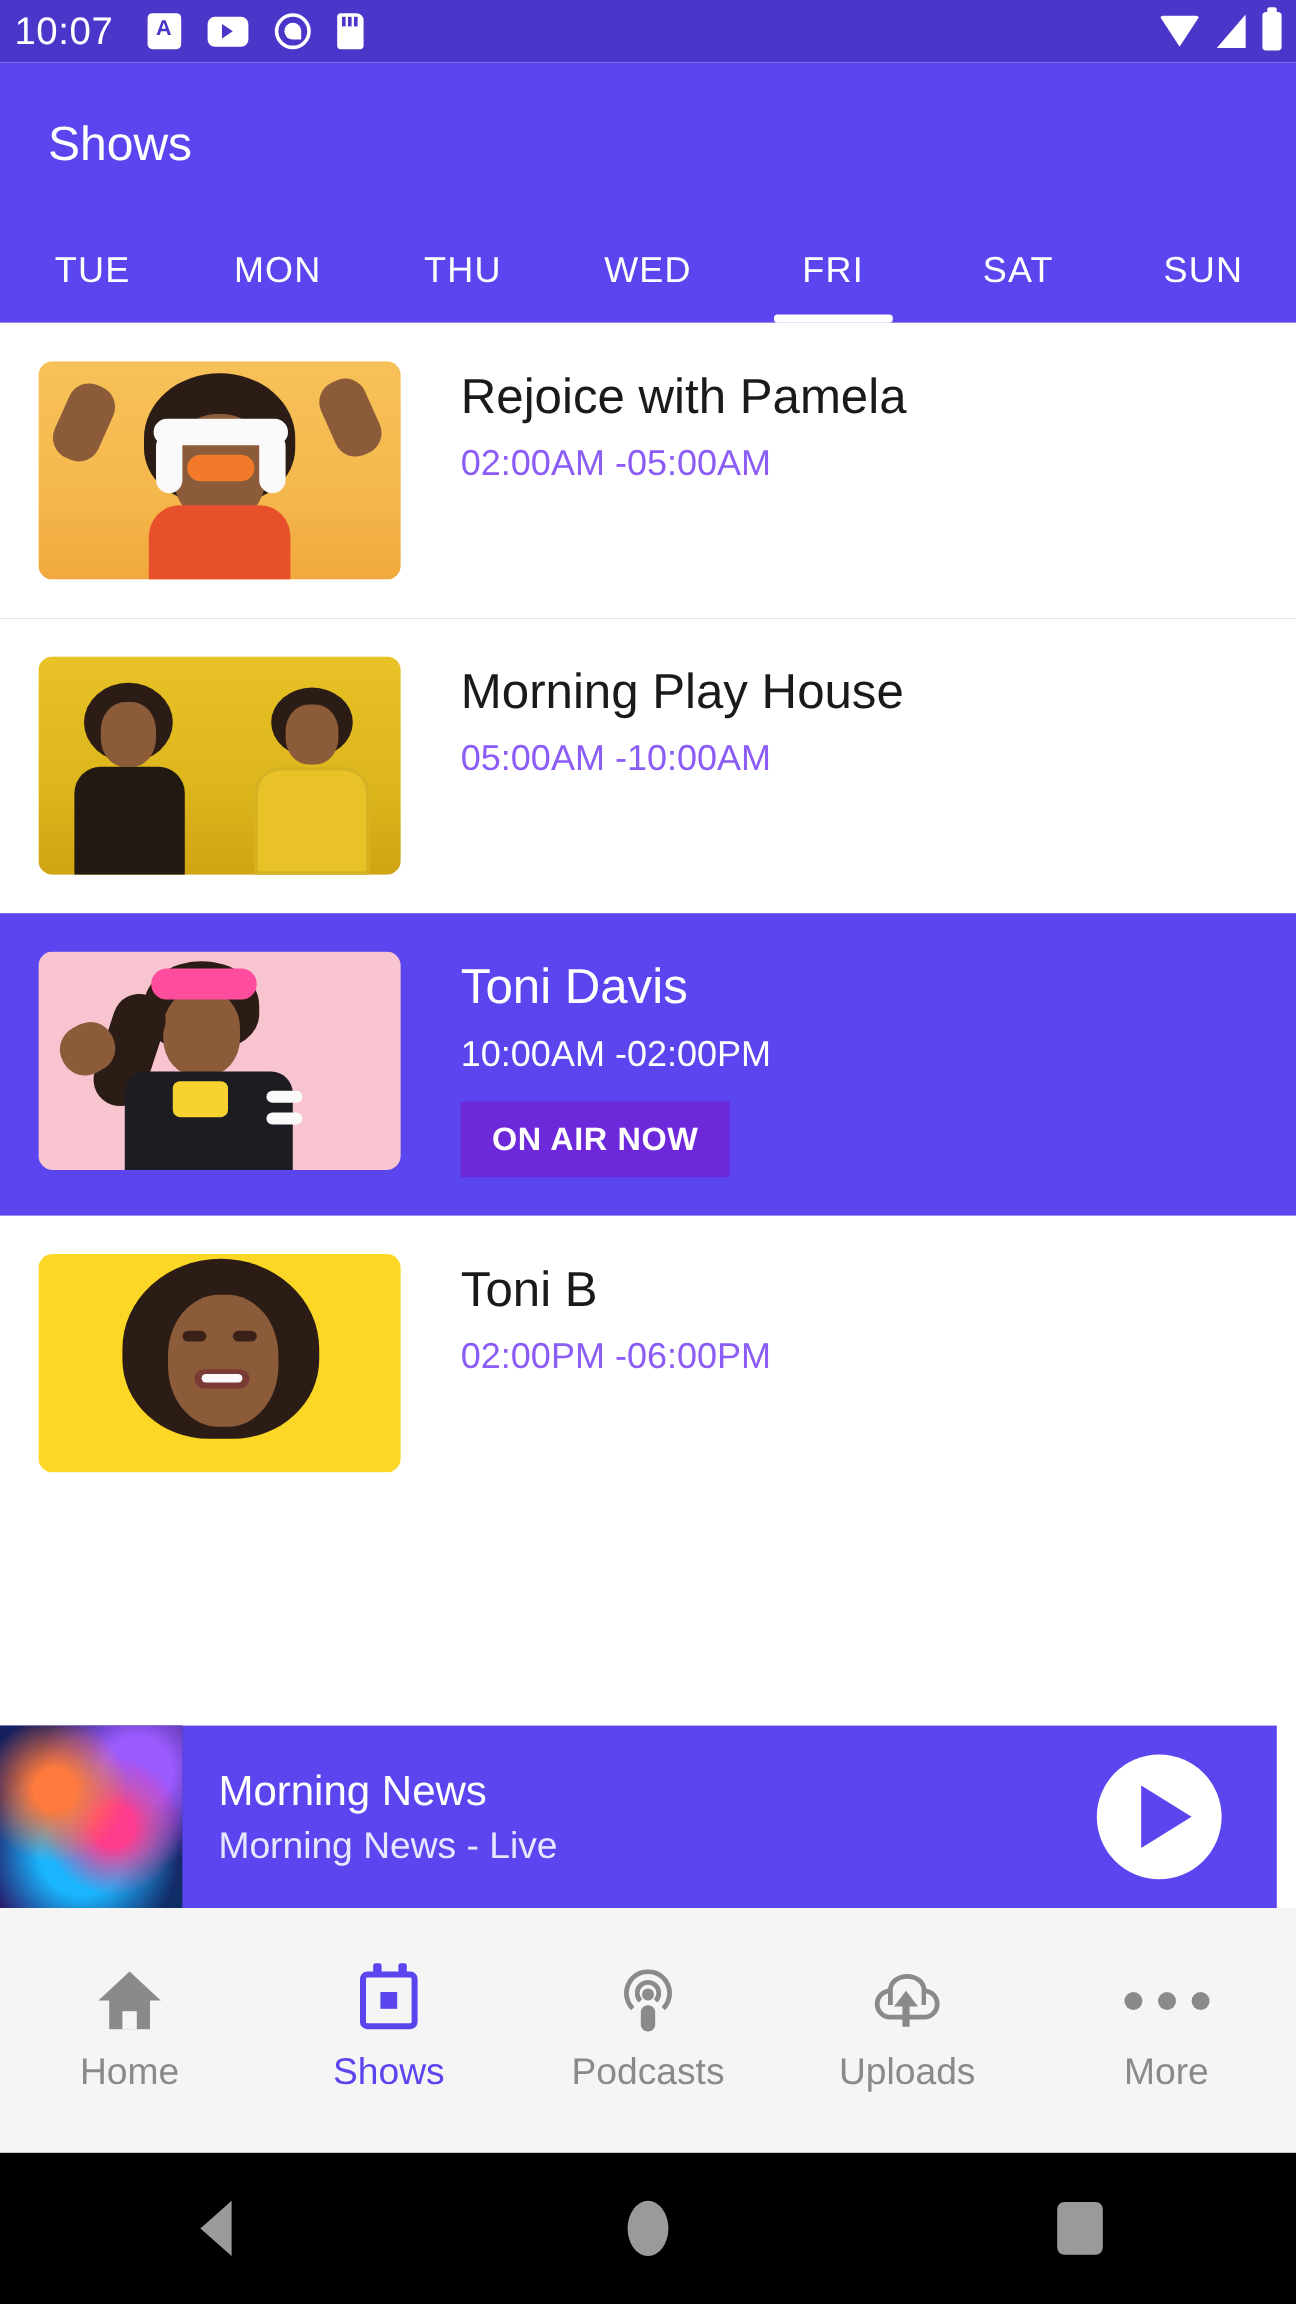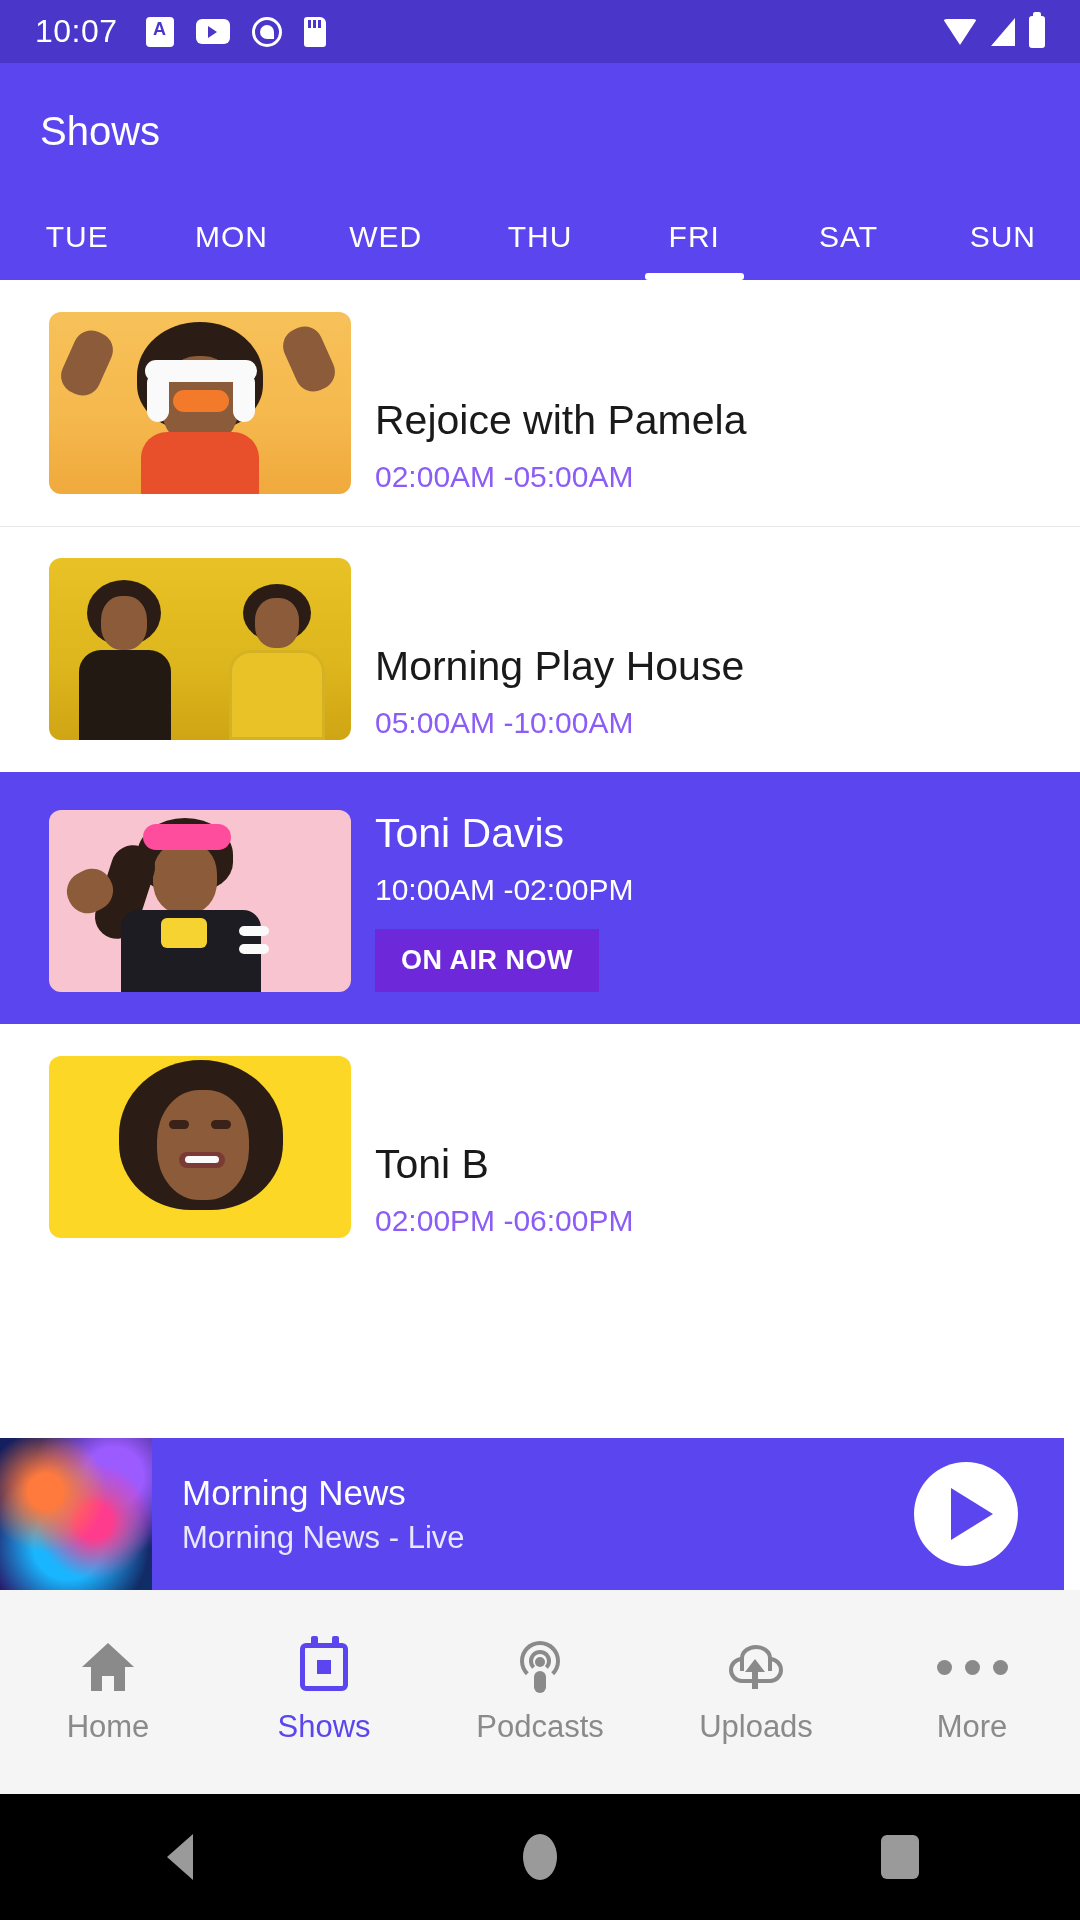--- a/index.html
+++ b/index.html
@@ -6,22 +6,22 @@
   html, body {
     width:1080px; height:1920px;
     background:#ffffff;
     font-family:"Liberation Sans", sans-serif;
     overflow:hidden;
   }
   .phone { position:relative; width:1080px; height:1920px; background:#fff; }
 
   
   .statusbar {
-    height:63px; background:#4a36c9;
-    display:flex; align-items:center; padding:0 35px;
+    height:52px; background:#4a36c9;
+    display:flex; align-items:center; padding:0 12px;
   }
   .status-clock { color:#fff; font-size:32px; letter-spacing:.5px; }
   .status-icons-left { display:flex; align-items:center; gap:22px; margin-left:28px; }
   .status-icons-right { margin-left:auto; display:flex; align-items:center; gap:14px; }
   .ic-translate {
     width:28px; height:30px; background:#fff; border-radius:4px;
     color:#4a36c9; font-size:18px; font-weight:bold;
     display:flex; align-items:flex-start; justify-content:center; line-height:1;
     padding-top:3px;
   }
@@ -43,21 +43,21 @@
   .tabs { display:flex; margin-top:52px; position:relative; }
   .tab { flex:1; text-align:center; color:#fff; font-size:30px;
          letter-spacing:1px; padding:14px 0 26px; font-weight:400; position:relative; }
   .tab.active::after {
     content:""; position:absolute; left:18%; right:18%; bottom:0;
     height:7px; background:#fff; border-radius:3px;
   }
 
   
   .list { background:#fff; }
-  .row { display:flex; align-items:flex-end; padding:32px 40px 32px 49px; position:relative; }
+  .row { display:flex; align-items:flex-start; padding:32px 40px 32px 32px; position:relative;gap:26px; }
   .row + .row::before {
     content:""; position:absolute; left:0; right:0; top:0; height:1px; background:#e6e6e6;
   }
   .row.onair { background:#5b45ee; }
   .row.onair::before { background:transparent; }
   .row.onair + .row::before { background:transparent; }
   .thumb { width:302px; height:182px; border-radius:12px; flex:0 0 auto; overflow:hidden; position:relative; }
   .meta { padding-left:24px; padding-top:6px; flex:1; min-width:0; }
   .show-title { font-size:41px; color:#1a1a1a; font-weight:400; line-height:1.15; }
   .show-time { font-size:30px; color:#8b5cf6; margin-top:16px; }
@@ -158,22 +158,22 @@
       <div class="ic-signal"></div>
       <div class="ic-batt"></div>
     </div>
   </div>
 
   <div class="appbar">
     <div class="appbar-title">Shows</div>
     <div class="tabs">
       <div class="tab">TUE</div>
       <div class="tab">MON</div>
+      <div class="tab">THU</div>
       <div class="tab">WED</div>
-      <div class="tab">THU</div>
       <div class="tab active">FRI</div>
       <div class="tab">SAT</div>
       <div class="tab">SUN</div>
     </div>
   </div>
 
   <div class="list">
 
     <div class="row">
       <div class="thumb">

